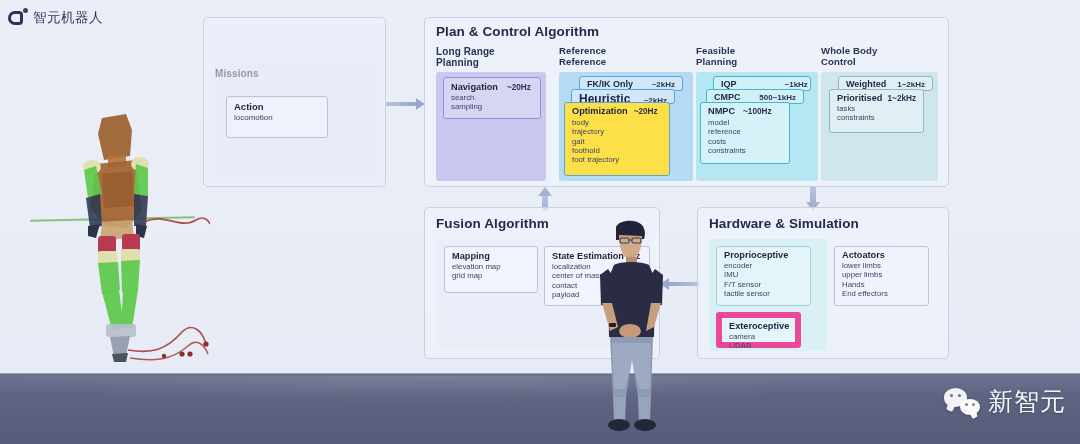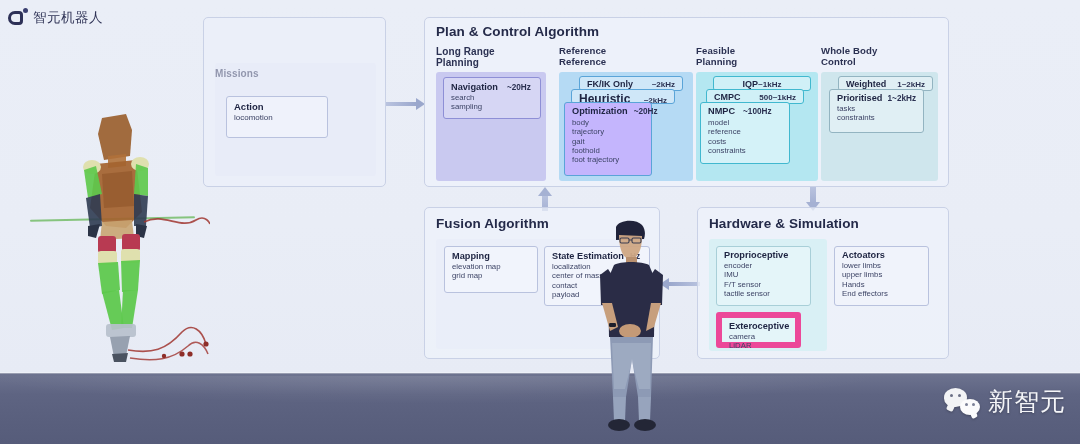--- a/index.html
+++ b/index.html
@@ -193,41 +193,41 @@
         <span class="nm" style="font-size:9px;">FK/IK Only</span>
         <span class="hz" style="font-size:8px;font-weight:bold;">~2kHz</span>
       </div>
     </div>
     <div class="card" style="left:146px;top:71px;width:104px;height:15px;background:#cfe7f8;border:1px solid #5aa4d8;">
       <div class="hd" style="padding:1.5px 0 0 7px;justify-content:space-between;padding-right:7px;">
         <span class="nm" style="font-size:12px;">Heuristic</span>
         <span class="hz" style="font-size:8px;font-weight:bold;">~2kHz</span>
       </div>
     </div>
-    <div class="card" style="left:139px;top:84px;width:88px;height:74px;background:#c4b5fd;border:1px solid #5aa4d8;">
+    <div class="card" style="left:139px;top:84px;width:106px;height:74px;background:#fde047;border:1px solid #5aa4d8;">
       <div class="hd" style="padding:3px 0 0 7px;gap:6px;">
         <span class="nm" style="font-size:9.2px;">Optimization</span>
         <span class="hz" style="font-size:8.2px;font-weight:bold;">~20Hz</span>
       </div>
       <div style="padding:2px 0 0 7px;">
         <div class="li" style="font-size:7.8px;">body</div>
         <div class="li" style="font-size:7.8px;">trajectory</div>
         <div class="li" style="font-size:7.8px;">gait</div>
         <div class="li" style="font-size:7.8px;">foothold</div>
         <div class="li" style="font-size:7.8px;">foot trajectory</div>
       </div>
     </div>
 
     <div class="col-title" style="left:271px;top:28px;font-size:9.6px;">
       <span>Feasible</span><br>
       <span>Planning</span>
     </div>
     <div class="col-area" style="left:271px;top:54px;width:122px;height:109px;background:#b4e7f1;"></div>
     <div class="card" style="left:288px;top:58px;width:98px;height:15px;background:#d0f0f7;border:1px solid #41b8cf;">
-      <div class="hd" style="padding:1.5px 0 0 7px;justify-content:center;padding-right:7px;">
+      <div class="hd" style="padding:1.5px 0 0 7px;justify-content:flex-start;padding-right:7px;gap:48px;">
         <span class="nm" style="font-size:9px;">IQP</span>
         <span class="hz" style="font-size:8px;font-weight:bold;">~1kHz</span>
       </div>
     </div>
     <div class="card" style="left:281px;top:71px;width:98px;height:15px;background:#d0f0f7;border:1px solid #41b8cf;">
       <div class="hd" style="padding:1.5px 0 0 7px;justify-content:space-between;padding-right:7px;">
         <span class="nm" style="font-size:9px;">CMPC</span>
         <span class="hz" style="font-size:8px;font-weight:bold;">500~1kHz</span>
       </div>
     </div>

